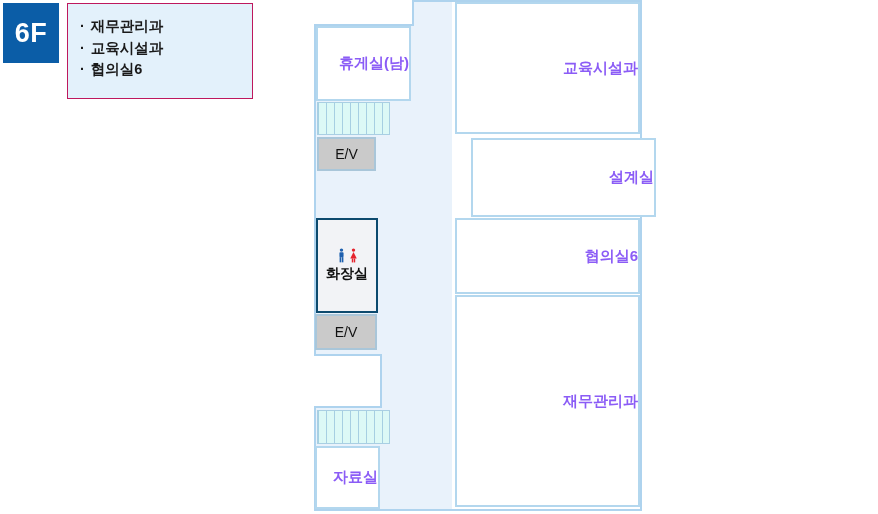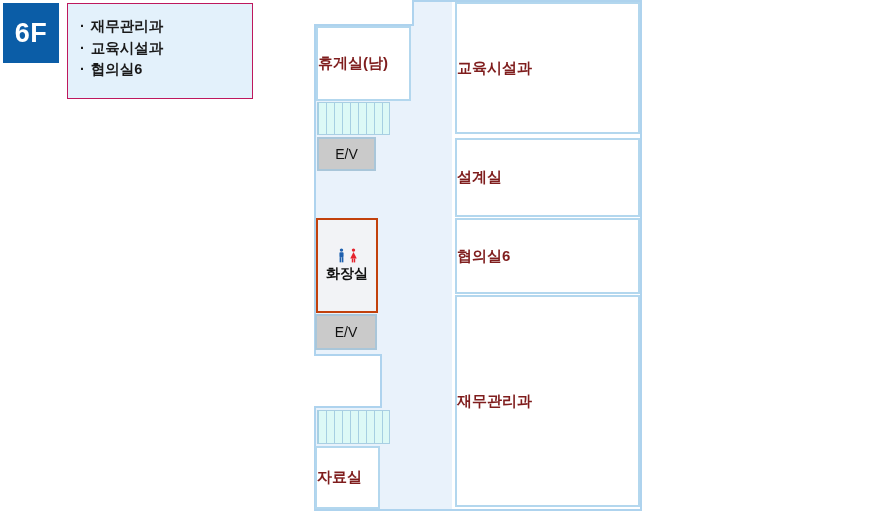--- a/index.html
+++ b/index.html
@@ -41,29 +41,29 @@
 
   
   .plan-svg { position: absolute; left: 0; top: 0; }
 
   
   .room {
     position: absolute;
     box-sizing: border-box;
     background: #ffffff;
     border: 2px solid #b3d7ee;
-    display: flex; align-items: center; justify-content: flex-start;
-    font-size: 15px; font-weight: 600; color: #7f1d1d;
+    display: flex; align-items: center; justify-content: flex-end;
+    font-size: 15px; font-weight: 600; color: #8b5cf6;
     text-align: center;
     white-space: nowrap;
   }
   .room-rest    { left: 316px; top: 26px;  width: 95px;  height: 75px; }
   .room-archive { left: 315px; top: 446px; width: 65px;  height: 63px; }
   .room-edu     { left: 455px; top: 2px;   width: 185px; height: 132px; }
-  .room-design  { left: 455px; top: 138px; width: 185px; height: 79px; }
+  .room-design  { left: 471px; top: 138px; width: 185px; height: 79px; }
   .room-meet    { left: 455px; top: 218px; width: 185px; height: 76px; }
   .room-finance { left: 455px; top: 295px; width: 185px; height: 212px; }
 
   .stairs {
     position: absolute;
     box-sizing: border-box;
     border: 1px solid #a9cfe3;
     background: repeating-linear-gradient(to right, #a6cfe2 0px, #a6cfe2 1px, #dcf9f6 1px, #dcf9f6 8px);
   }
   .stairs-upper { left: 317px; top: 102px; width: 73px; height: 33px; }
@@ -78,21 +78,21 @@
     font-size: 14px; font-weight: 500; color: #111111;
   }
   .elevator-upper { left: 317px; top: 137px; width: 59px; height: 34px; }
   .elevator-lower { left: 315px; top: 314px; width: 62px; height: 36px; }
 
   .room-toilet {
     position: absolute;
     left: 316px; top: 218px; width: 62px; height: 95px;
     box-sizing: border-box;
     background: #f2f3f6;
-    border: 2px solid #c2410c;
+    border: 2px solid #0c4a6e;
     display: flex; flex-direction: column;
     align-items: center; justify-content: center;
   }
   .toilet-icons { display: flex; gap: 3px; margin-bottom: 2px; }
   .room-toilet .label { font-size: 14px; font-weight: 600; }
 </style>
 </head>
 <body>
 
 <div class="screen">

